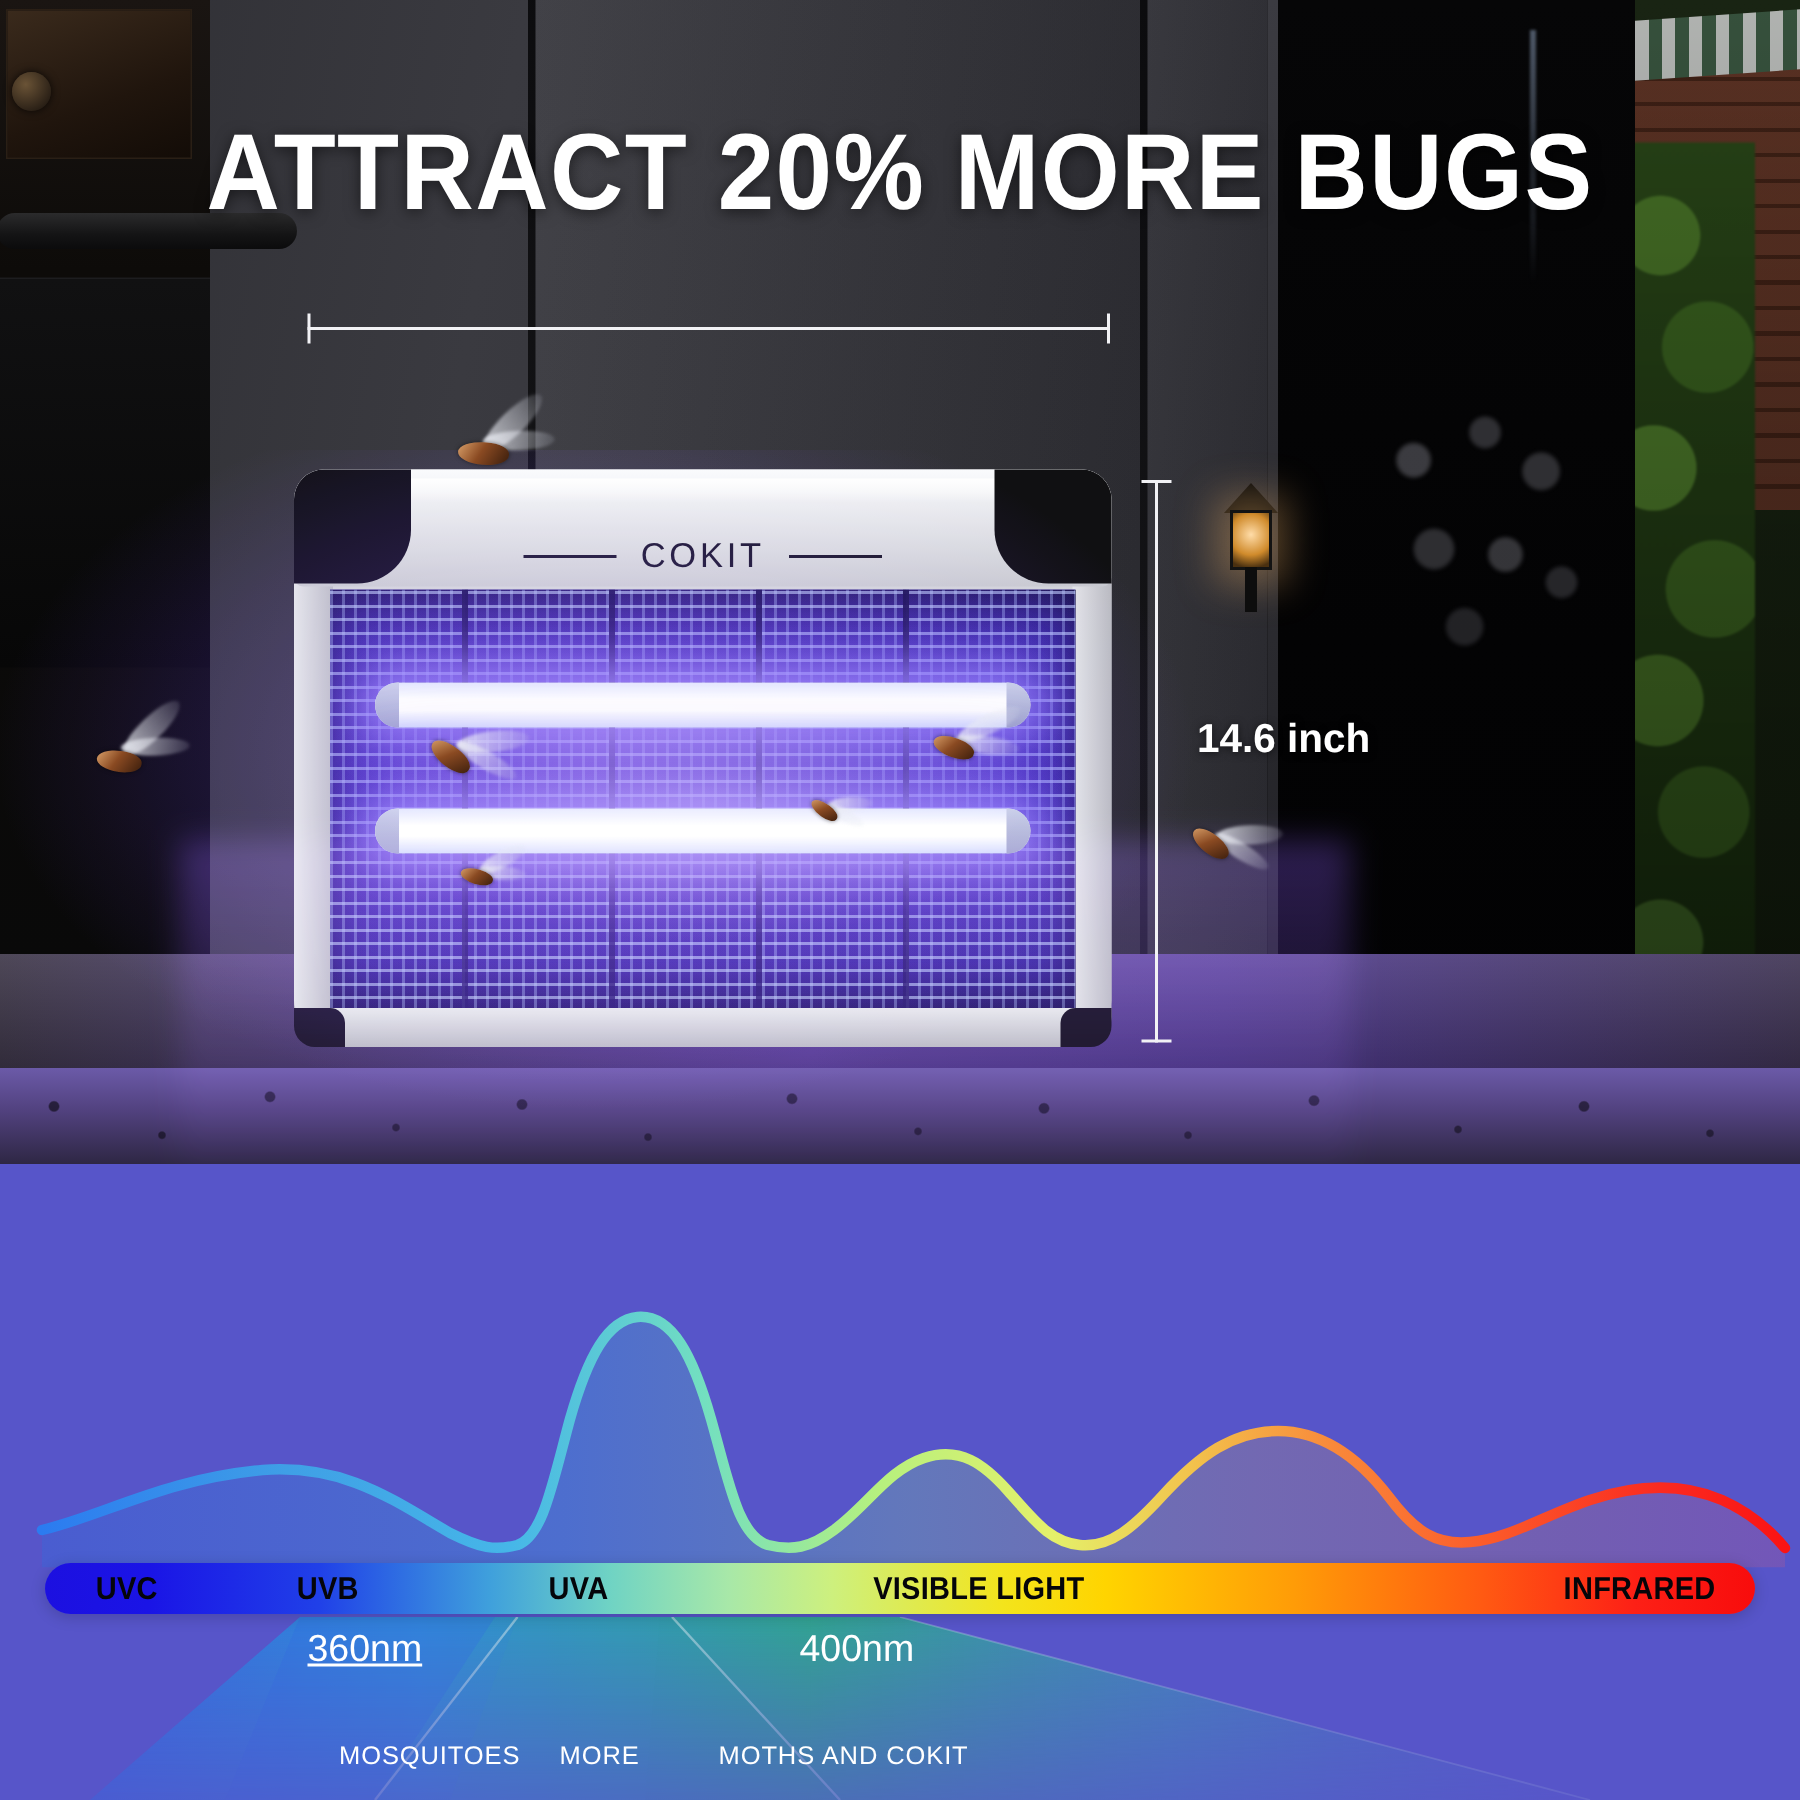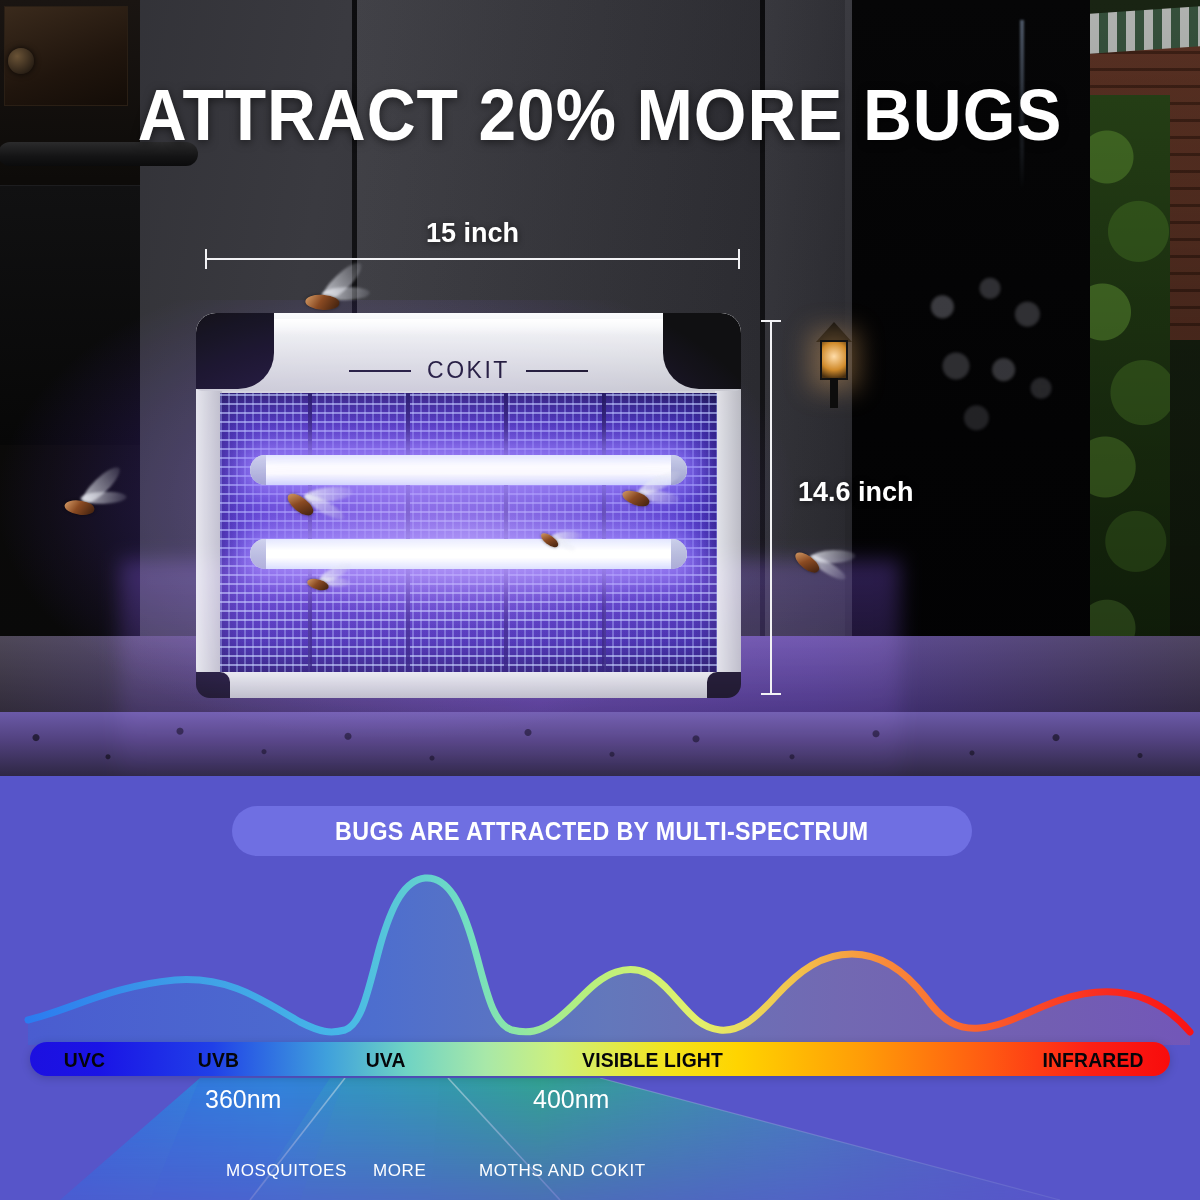--- a/index.html
+++ b/index.html
@@ -493,21 +493,20 @@
 
     <div class="bug" style="left:790px;top:548px;width:66px;height:42px;transform:rotate(14deg);">
       <div class="bug-wing" style="left:18px;top:0px;width:44px;height:13px;transform:rotate(-16deg);"></div>
       <div class="bug-wing" style="left:16px;top:13px;width:42px;height:11px;transform:rotate(18deg);"></div>
       <div class="bug-body" style="left:2px;top:12px;width:28px;height:13px;transform:rotate(24deg);"></div>
     </div>
 
     <div id="headline">ATTRACT 20% MORE BUGS</div>
 
     <div class="dim-h-wrap">
-      <div class="dim-h-label">15 inch</div>
       <div class="dim-h-line"></div>
     </div>
 
     <div class="dim-v-wrap">
       <div class="dim-v-line"></div>
       <div class="dim-v-label">14.6 inch</div>
     </div>
   </div>
 
   <div id="spectrum-panel"></div>
@@ -575,32 +574,29 @@
            L 1190,185 L 28,185 Z"></path>
       <path fill="none" stroke="url(#strokeGrad)" stroke-width="7" stroke-linecap="round" stroke-linejoin="round" d="M 28,160 C 70,150 110,126 175,120 C 230,116 262,140 300,162 C 320,172 330,174 345,170
            C 362,164 368,130 380,86 C 392,44 405,20 425,18 C 448,16 462,44 474,86
            C 486,128 492,164 512,170 C 528,174 540,172 556,160 C 578,144 592,120 616,112
            C 640,104 656,116 672,134 C 690,154 700,168 720,170 C 740,172 756,158 776,136
            C 800,110 822,94 852,94 C 882,94 906,112 926,138 C 944,162 958,170 980,168
            C 1006,166 1030,150 1060,140 C 1090,130 1120,128 1148,140 C 1168,149 1180,160 1190,172"></path>
     </svg>
   </div>
 
-  <div id="pill">
-    <span id="pill-text">BUGS ARE ATTRACTED BY MULTI-SPECTRUM</span>
-  </div>
 
   <div id="spec-bar"></div>
 
   <div class="spec-label" style="left:62px;">UVC</div>
   <div class="spec-label" style="left:196px;">UVB</div>
   <div class="spec-label" style="left:364px;">UVA</div>
   <div class="spec-label" style="left:576px;">VISIBLE LIGHT</div>
   <div class="spec-label" style="left:1038px;">INFRARED</div>
 
-  <div class="nm-label" style="left:205px;top:1085px;">360nm</div>
+  <div class="nm-label" style="left:205px;top:1085px;text-decoration:underline;">360nm</div>
   <div class="nm-label" style="left:533px;top:1085px;">400nm</div>
 
   <div class="bug-cat" style="left:226px;top:1161px;">MOSQUITOES</div>
   <div class="bug-cat" style="left:373px;top:1161px;">MORE</div>
   <div class="bug-cat" style="left:479px;top:1161px;">MOTHS AND COKIT</div>
 
 </div>
 
 </body></html>

